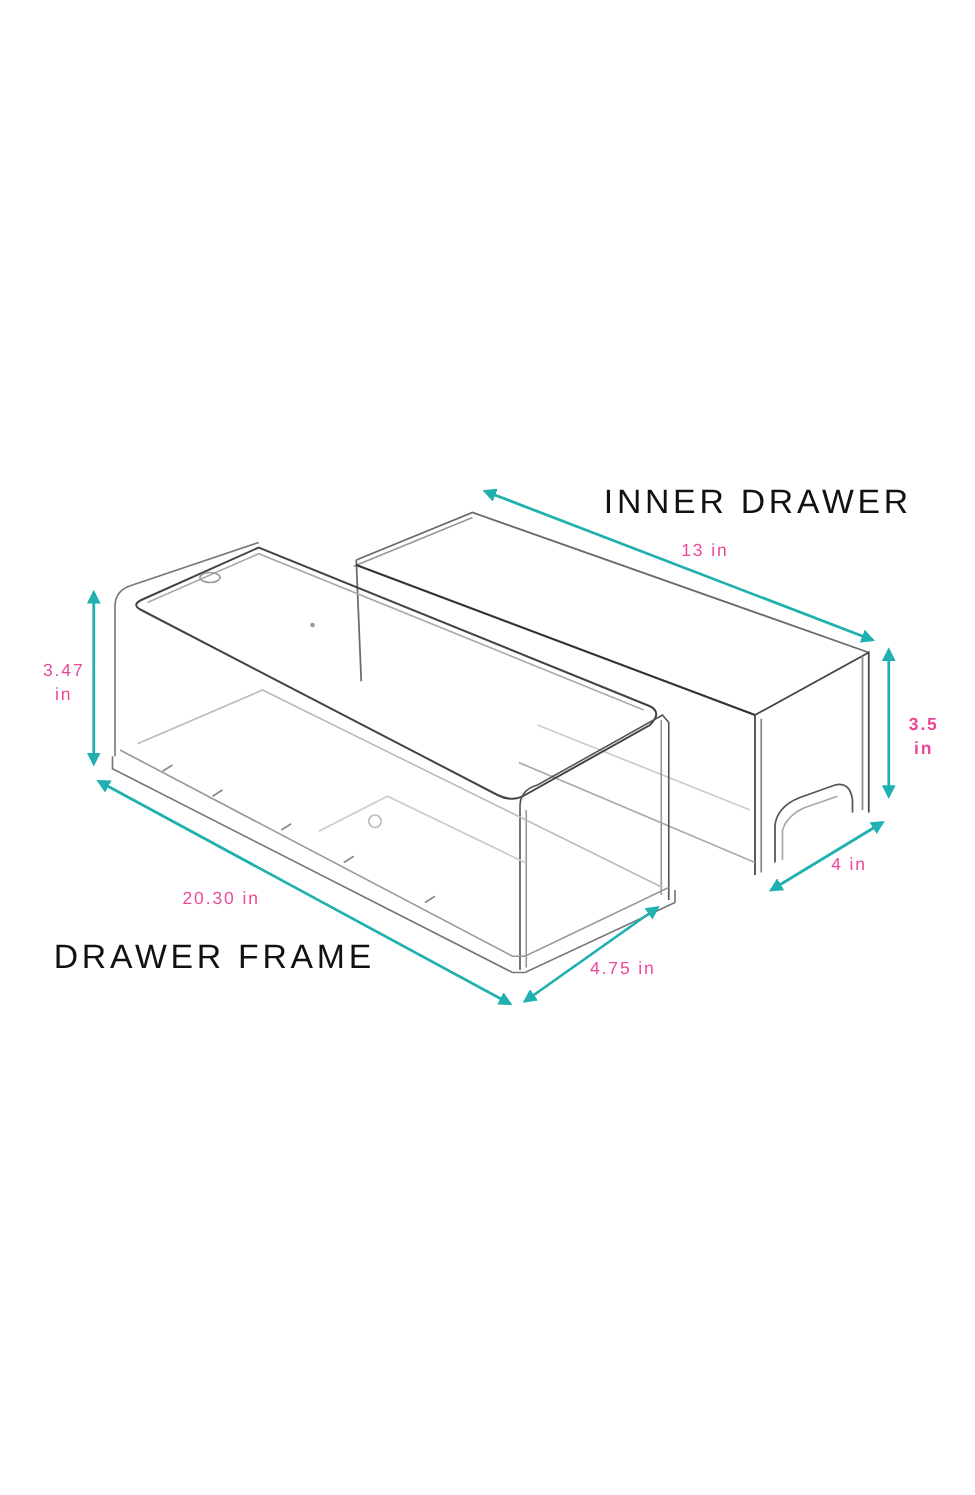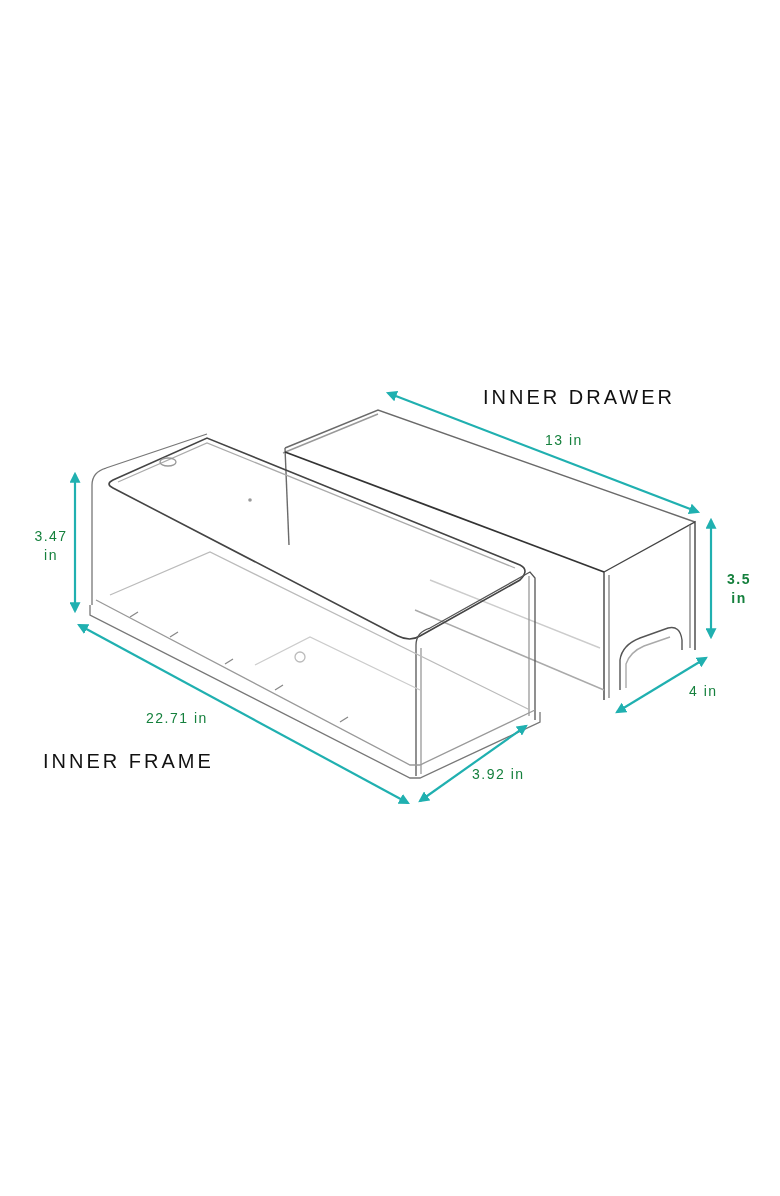--- a/index.html
+++ b/index.html
@@ -1,19 +1,19 @@
 <!DOCTYPE html>
 <html><head>
   <meta charset="utf-8">
   <style>
     html, body { margin: 0; padding: 0; background: #ffffff; }
     body { width: 780px; height: 1196px; position: relative; overflow: hidden; font-family: "Liberation Sans", "DejaVu Sans", sans-serif; }
     .canvas { position: absolute; left: 0; top: 0; width: 780px; height: 1196px; }
-    .title { position: absolute; font-size: 20px; letter-spacing: 3px; color: #111111; white-space: nowrap; font-weight: 400; }
-    .dim { position: absolute; font-size: 14px; letter-spacing: 1.5px; color: #15803d; white-space: nowrap; text-align: center; line-height: 19px; }
+    .title { position: absolute; font-size: 27px; letter-spacing: 3px; color: #111111; white-space: nowrap; font-weight: 400; }
+    .dim { position: absolute; font-size: 14px; letter-spacing: 1.5px; color: #ec4899; white-space: nowrap; text-align: center; line-height: 19px; }
     svg { position: absolute; left: 0; top: 0; }
   </style>
 </head>
 <body>
 
 <div class="canvas">
 
   <svg width="780" height="1196" viewBox="0 0 780 1196">
     <defs>
       <marker id="ah" viewBox="0 0 10 10" refX="8" refY="5" markerWidth="5" markerHeight="5" orient="auto-start-reverse">
@@ -71,33 +71,33 @@
       <line x1="388" y1="393" x2="698" y2="512" marker-start="url(#ah)" marker-end="url(#ah)"></line>
       <line x1="711" y1="520" x2="711" y2="637" marker-start="url(#ah)" marker-end="url(#ah)"></line>
       <line x1="617" y1="712" x2="706" y2="658" marker-start="url(#ah)" marker-end="url(#ah)"></line>
       <line x1="75" y1="474" x2="75" y2="611" marker-start="url(#ah)" marker-end="url(#ah)"></line>
       <line x1="79" y1="625" x2="408" y2="803" marker-start="url(#ah)" marker-end="url(#ah)"></line>
       <line x1="420" y1="801" x2="526" y2="726" marker-start="url(#ah)" marker-end="url(#ah)"></line>
     </g>
   </svg>
 
   <div class="title" style="left:483px; top:386px;">INNER DRAWER</div>
-  <div class="title" style="left:43px; top:750px;">INNER FRAME</div>
+  <div class="title" style="left:43px; top:750px;">DRAWER FRAME</div>
 
   <div class="dim" style="left:545px; top:431px;">13 in</div>
 
   <div class="dim" style="left:722px; top:570px; width:34px;font-weight:bold;">
     <div>3.5</div>
     <div>in</div>
   </div>
 
-  <div class="dim" style="left:665px; top:682px;margin-left:24px;">4 in</div>
+  <div class="dim" style="left:665px; top:682px;">4 in</div>
 
   <div class="dim" style="left:28px; top:527px; width:46px;">
     <div>3.47</div>
     <div>in</div>
   </div>
 
-  <div class="dim" style="left:146px; top:709px;">22.71 in</div>
+  <div class="dim" style="left:146px; top:709px;">20.30 in</div>
 
-  <div class="dim" style="left:472px; top:765px;">3.92 in</div>
+  <div class="dim" style="left:472px; top:765px;">4.75 in</div>
 
 </div>
 
 </body></html>

